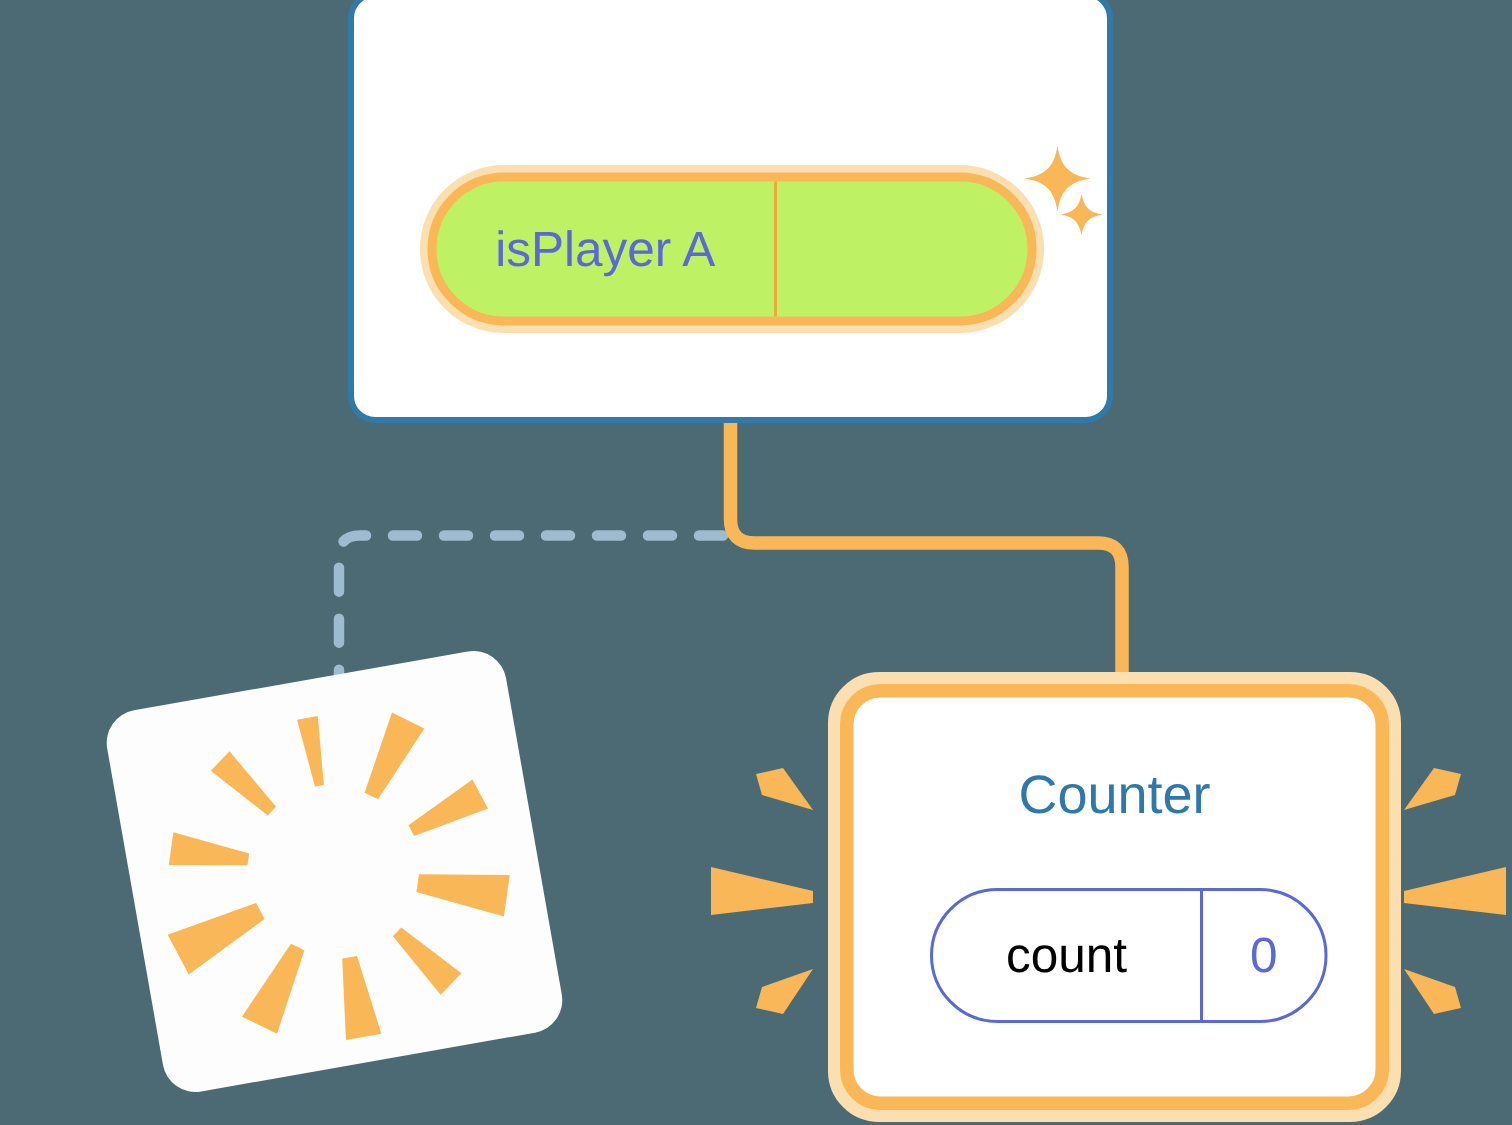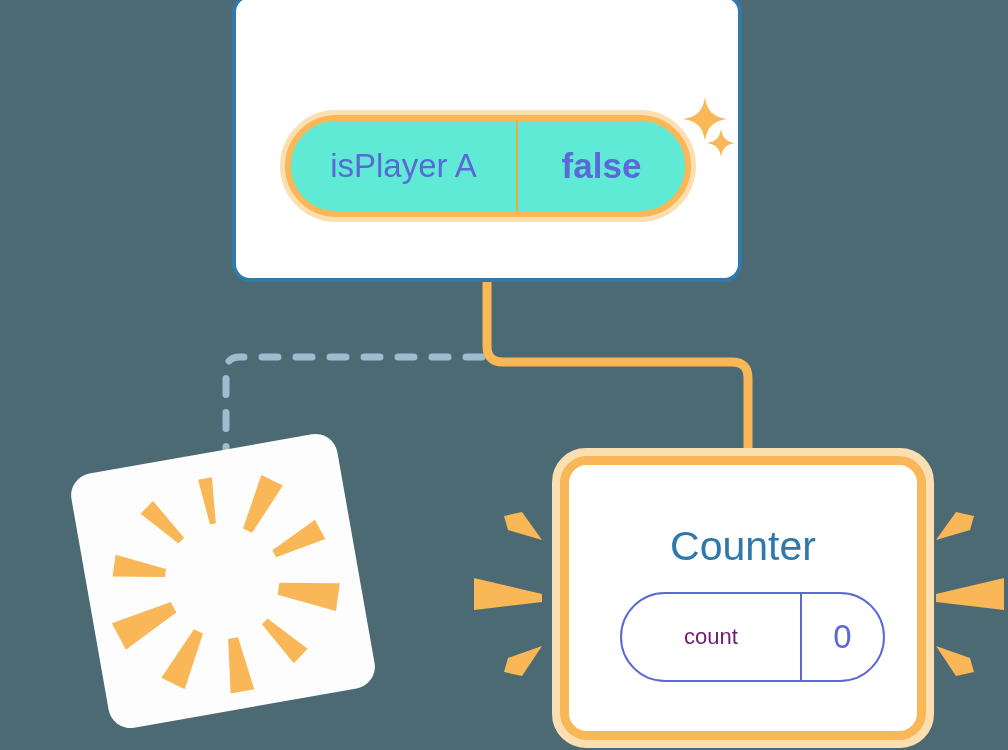--- a/index.html
+++ b/index.html
@@ -68,21 +68,21 @@
   }
   #scoreboard-pill {
     position: absolute;
     left: 5px;
     top: 5px;
     right: 5px;
     bottom: 5px;
     border-radius: 52px;
     border: 6px solid #fab757;
     box-sizing: border-box;
-    background: #5eead4;
+    background: #bef264;
     display: flex;
     align-items: stretch;
   }
   #scoreboard-pill-key {
     flex: 0 0 225px;
     display: flex;
     align-items: center;
     justify-content: center;
     font-size: 33px;
     color: #5b68d8;
@@ -143,44 +143,43 @@
     border-radius: 27px;
     box-sizing: border-box;
     z-index: 6;
   }
   #counter-title {
     position: absolute;
     left: 0;
     top: 44px;
     width: 100%;
     text-align: center;
-    font-size: 41px;
+    font-size: 36px;
     color: #2f78ab;
-    margin-top: 14px;
   }
   #counter-pill {
     position: absolute;
     left: 51px;
     top: 127px;
     width: 265px;
     height: 90px;
     border: 2px solid #5b68d8;
     border-radius: 46px;
     box-sizing: border-box;
     background: #ffffff;
     display: flex;
     align-items: stretch;
   }
   #counter-pill-key {
     flex: 0 0 178px;
     display: flex;
     align-items: center;
     justify-content: center;
-    font-size: 22px;
-    color: #701a75;
+    font-size: 33px;
+    color: #000000;
     border-right: 2px solid #5b68d8;
   }
   #counter-pill-value {
     flex: 1 1 auto;
     display: flex;
     align-items: center;
     justify-content: center;
     font-size: 33px;
     color: #5b68d8;
   }
@@ -244,21 +243,20 @@
       </g>
     </svg>
   </div>
 
   <div id="scoreboard-card">
 
     <div id="scoreboard-pill-wrap">
       <div id="scoreboard-pill-glow"></div>
       <div id="scoreboard-pill">
         <div id="scoreboard-pill-key">isPlayer A</div>
-        <div id="scoreboard-pill-value">false</div>
       </div>
     </div>
   </div>
 
   <svg class="sparkle" id="sparkle-big" width="48" height="48" viewBox="0 0 48 48" xmlns="http://www.w3.org/2000/svg">
     <path d="M24 2 C26 16 32 22 46 24 C32 26 26 32 24 46 C22 32 16 26 2 24 C16 22 22 16 24 2 Z" fill="#fab757"></path>
   </svg>
   <svg class="sparkle" id="sparkle-small" width="30" height="30" viewBox="0 0 30 30" xmlns="http://www.w3.org/2000/svg">
     <path d="M15 1 C16.4 9.8 20.2 13.6 29 15 C20.2 16.4 16.4 20.2 15 29 C13.6 20.2 9.8 16.4 1 15 C9.8 13.6 13.6 9.8 15 1 Z" fill="#fab757"></path>
   </svg>

